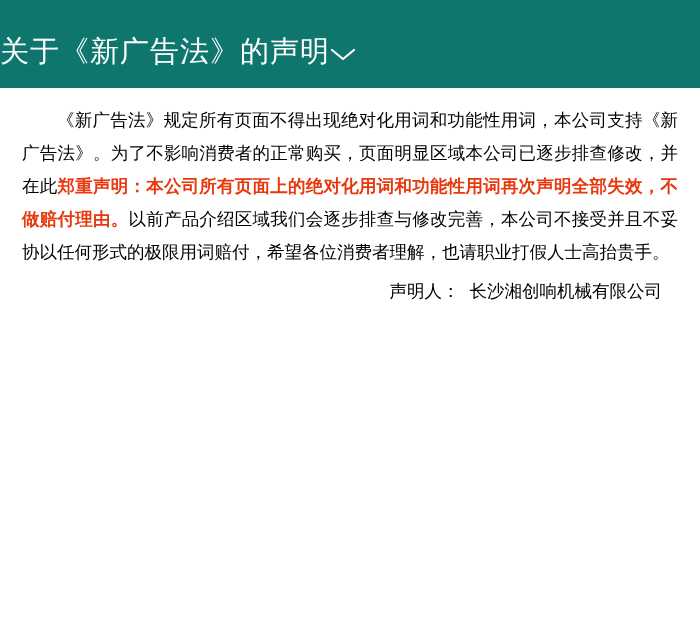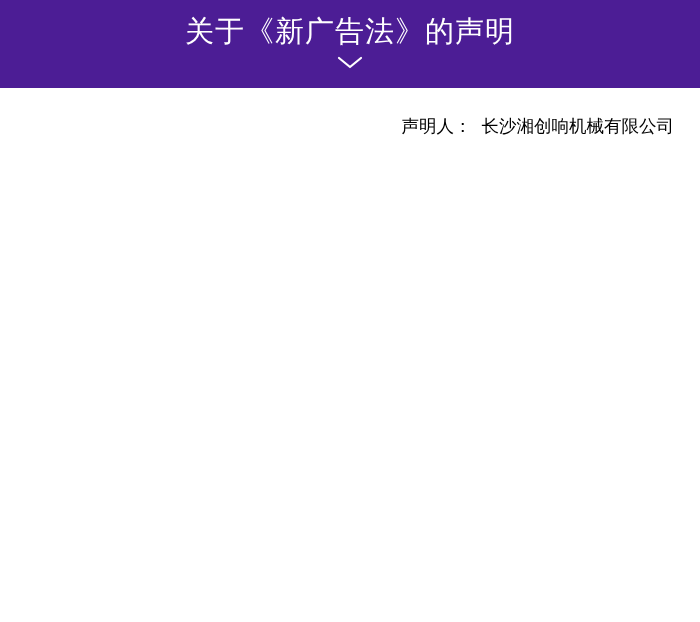--- a/index.html
+++ b/index.html
@@ -17,24 +17,24 @@
     width: 700px;
     height: 622px;
     position: relative;
     background: #ffffff;
     box-sizing: border-box;
   }
   
   .banner {
     width: 700px;
     height: 88px;
-    background: #4c1d95;
+    background: #0f766e;
     position: relative;
     display: flex;
-    flex-direction: column;
+    flex-direction: row;
     align-items: center;
     justify-content: flex-start;
     box-sizing: border-box;
     padding-top: 14px;
   }
   .banner-title {
     color: #ffffff;
     font-size: 29px;
     line-height: 34px;
     letter-spacing: 1px;
@@ -62,21 +62,21 @@
     text-align: justify;
     text-justify: inter-ideograph;
     text-indent: 2em;
     font-family: "Liberation Serif", "DejaVu Serif", serif;
   }
   .hl {
     color: #e8380d;
     font-weight: bold;
   }
   .signature {
-    margin: 6px 0 0 0;
+    margin: 6px 12px 0 0;
     font-size: 17.5px;
     line-height: 32px;
     color: #000000;
     text-align: right;
     padding-right: 4px;
     font-family: "Liberation Serif", "DejaVu Serif", serif;
   }
   .sig-gap {
     display: inline-block;
     width: 10px;
@@ -91,19 +91,20 @@
     <div class="banner-title">关于《新广告法》的声明</div>
     <span class="banner-chevron">
       <svg width="26" height="14" viewBox="0 0 26 14" xmlns="http://www.w3.org/2000/svg">
         <polyline points="2,2 13,11 24,2" fill="none" stroke="#ffffff" stroke-width="2.2" stroke-linecap="round" stroke-linejoin="round"></polyline>
       </svg>
     </span>
   </div>
 
   <div class="content">
 
+    <p class="para"><span>《新广告法》规定所有页面不得出现绝对化用词和功能性用词，本公司支持《新广告法》。为了不影响消费者的正常购买，页面明显区域本公司已逐步排查修改，并在此</span><span class="hl">郑重声明：本公司所有页面上的绝对化用词和功能性用词再次声明全部失效，不做赔付理由。</span><span>以前产品介绍区域我们会逐步排查与修改完善，本公司不接受并且不妥协以任何形式的极限用词赔付，希望各位消费者理解，也请职业打假人士高抬贵手。</span></p>
 
 
 
     <p class="signature"><span>声明人：</span><span class="sig-gap"></span><span>长沙湘创响机械有限公司</span></p>
 
   </div>
 </div>
 
 </body></html>

